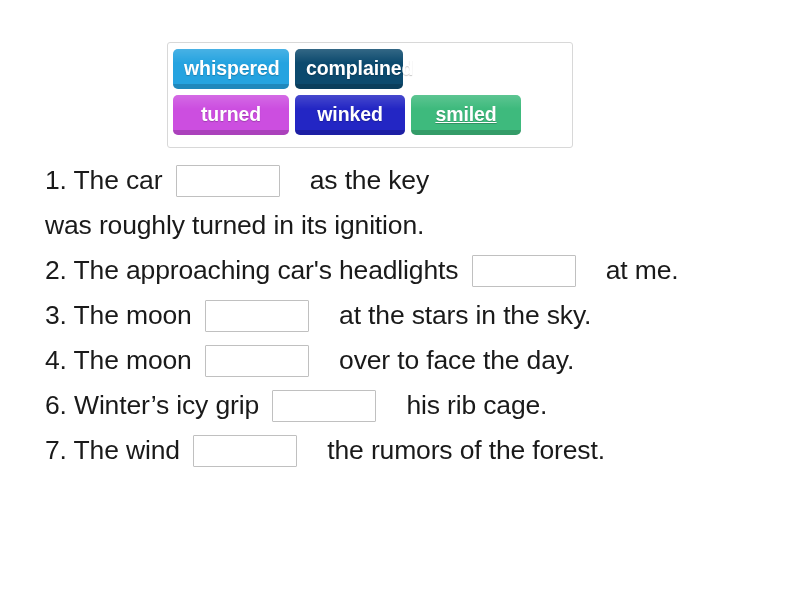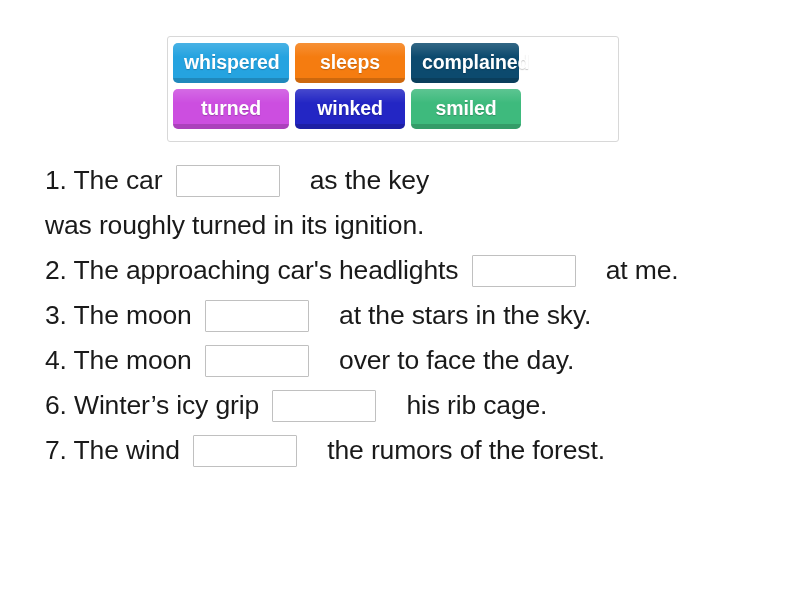--- a/index.html
+++ b/index.html
@@ -12,22 +12,22 @@
     background: #ffffff;
     font-family: "Liberation Sans", sans-serif;
     overflow: hidden;
     position: relative;
   }
 
   
   #word-bank {
     position: absolute;
     left: 167px;
-    top: 36px;
-    width: 452px;
+    top: 42px;
+    width: 406px;
     height: 106px;
     border: 1px solid #d8d8d8;
     border-radius: 3px;
     background: #ffffff;
     box-sizing: border-box;
     padding: 6px 5px 5px 5px;
   }
   .bank-row {
     display: flex;
     flex-direction: row;
@@ -104,27 +104,26 @@
     cursor: pointer;
     vertical-align: middle;
   }
 </style>
 </head>
 <body>
 
 <div id="word-bank">
     <div class="bank-row">
       <div class="word-tile" style="background: rgb(37, 163, 224); width: 116px;">whispered</div>
-      <div class="word-tile" style="background: rgb(245, 124, 16); width: 110px;">sleeps</div>
       <div class="word-tile" style="background: #0c4a6e; width: 108px;">complained</div>
     </div>
     <div class="bank-row">
       <div class="word-tile" style="background: rgb(204, 78, 224); width: 116px; text-align: center;">turned</div>
       <div class="word-tile" style="background: rgb(35, 38, 196); width: 110px;">winked</div>
-      <div class="word-tile" style="background: rgb(62, 186, 125); width: 110px;">smiled</div>
+      <div class="word-tile" style="background: rgb(62, 186, 125); width: 110px; text-decoration: underline;">smiled</div>
     </div>
   </div>
 
 <div id="sentences">
     <div class="sentence-line"><span class="seg-text">1. The car </span><span class="drop-blank" style="width: 104px; margin: 0px 6px;"></span><span class="seg-text"> as the key</span></div>
     <div class="sentence-line"><span class="seg-text">was roughly turned in its ignition.</span></div>
     <div class="sentence-line"><span class="seg-text">2. The approaching car's headlights </span><span class="drop-blank" style="width: 104px; margin: 0px 6px;"></span><span class="seg-text"> at me.</span></div>
     <div class="sentence-line"><span class="seg-text">3. The moon </span><span class="drop-blank" style="width: 104px; margin: 0px 6px;"></span><span class="seg-text"> at the stars in the sky.</span></div>
     <div class="sentence-line"><span class="seg-text">4. The moon </span><span class="drop-blank" style="width: 104px; margin: 0px 6px;"></span><span class="seg-text"> over to face the day.</span></div>
     <div class="sentence-line"><span class="seg-text">6. Winter’s icy grip </span><span class="drop-blank" style="width: 104px; margin: 0px 6px;"></span><span class="seg-text"> his rib cage.</span></div>

